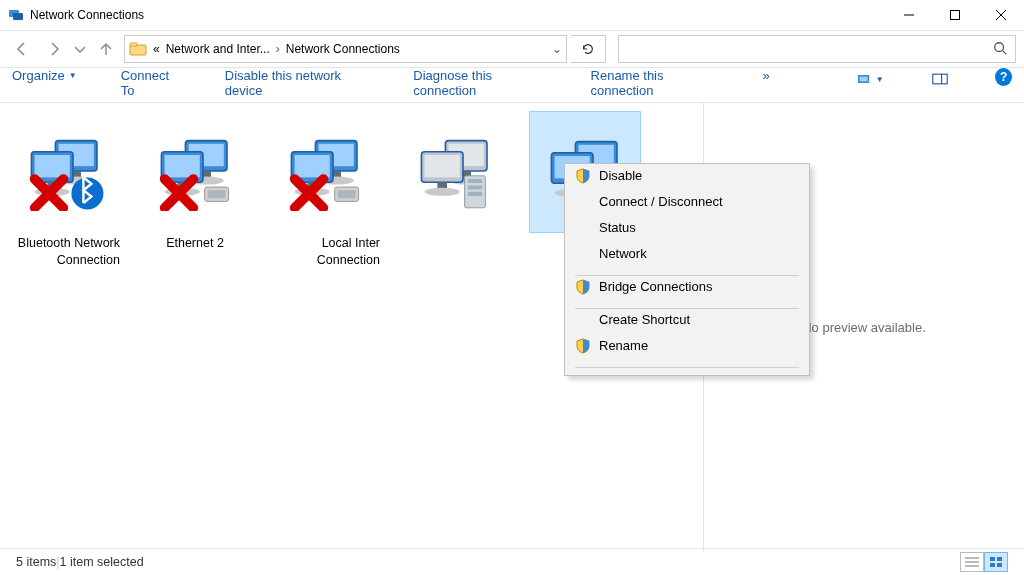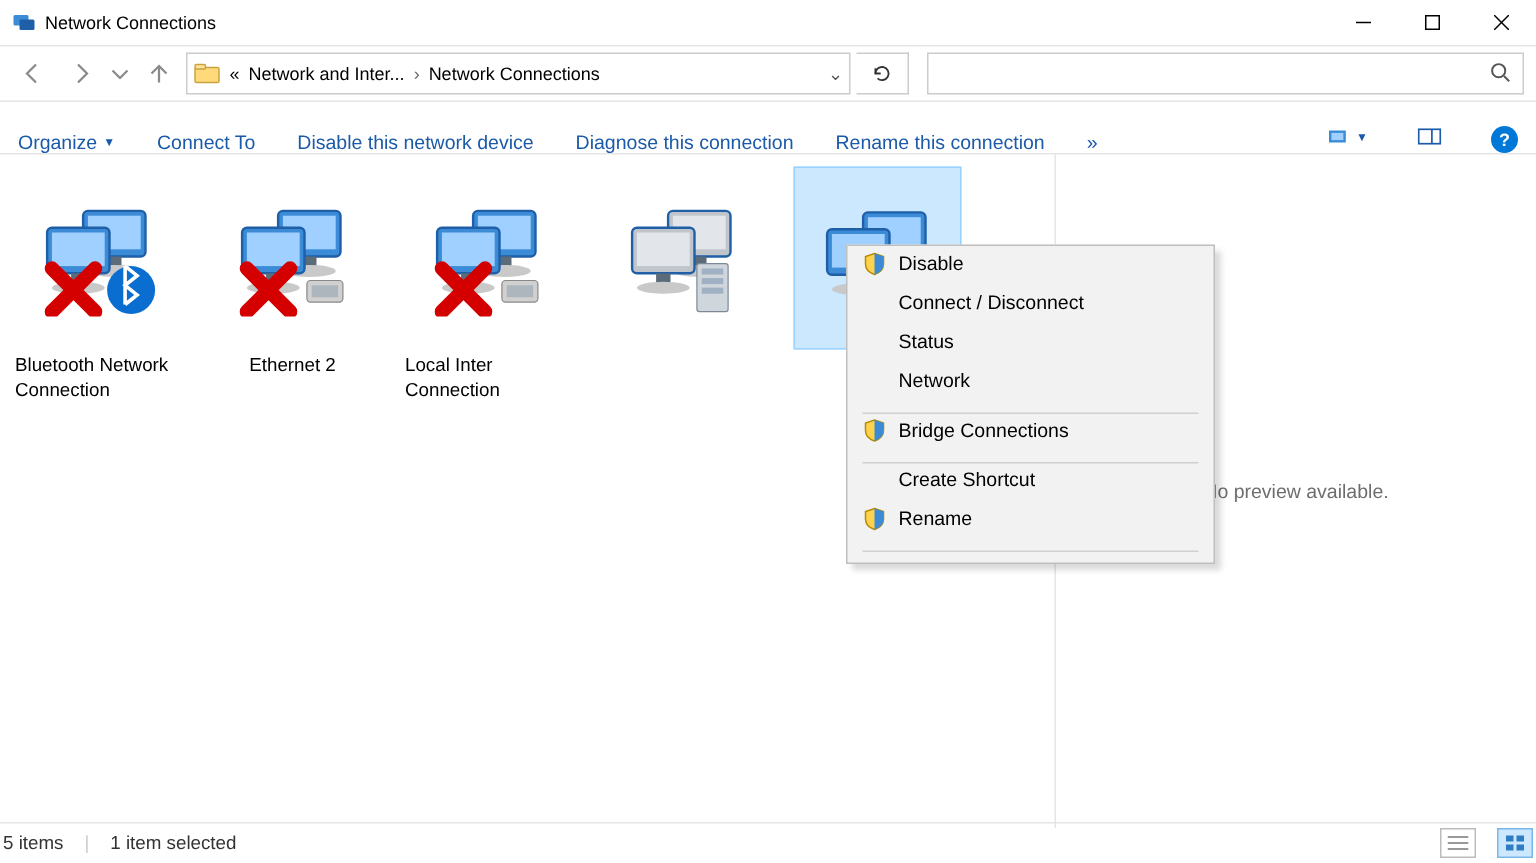--- a/index.html
+++ b/index.html
@@ -16,48 +16,48 @@
   .navbtn svg{width:16px;height:16px;stroke:currentColor;stroke-width:1.5;fill:none}
   .addr{flex:1;height:26px;border:1px solid #cccccc;display:flex;align-items:center;gap:6px;padding:0 4px;background:#fff}
   .addr .foldericon{width:18px;height:18px}
   .crumbsep{color:#666}
   .crumb{white-space:nowrap;overflow:hidden;text-overflow:ellipsis;max-width:160px}
   .addr .drop{margin-left:auto;color:#555}
   .refresh{width:34px;height:26px;border:1px solid #ccc;border-left:none;display:flex;align-items:center;justify-content:center}
   .search{flex:0 0 380px;height:26px;border:1px solid #ccc;margin-left:8px;display:flex;align-items:center;justify-content:flex-end;padding:0 8px}
   .search svg{width:14px;height:14px;stroke:#555;fill:none;stroke-width:1.5}
   
-  .cmdbar{height:34px;border-top:1px solid #e5e5e5;border-bottom:1px solid #e5e5e5;display:flex;align-items:flex-end;padding:0 12px;gap:28px;color:#1a5aa8}
+  .cmdbar{height:34px;border-top:1px solid #e5e5e5;border-bottom:1px solid #e5e5e5;display:flex;align-items:flex-start;padding:0 12px;gap:44px;color:#1a5aa8}
   .cmd{display:flex;align-items:center;gap:4px;font-size:13px}
   .cmd .caret{font-size:8px}
   .cmdspacer{flex:1}
   .viewbtn{width:26px;height:22px;display:flex;align-items:center;justify-content:center;color:#1a5aa8}
   .viewbtn svg{width:16px;height:14px}
   .help{width:18px;height:18px;border-radius:50%;background:#0078d7;color:#fff;font-weight:bold;display:flex;align-items:center;justify-content:center;font-size:12px}
   
   .content{position:relative;display:flex;height:calc(575px - 30px - 36px - 34px - 26px)}
   .items{flex:1;display:flex;align-items:flex-start;padding:4px 10px;gap:20px;position:relative}
-  .item{width:110px;display:flex;flex-direction:column;align-items:center;text-align:left;padding-top:4px}
+  .item{width:110px;display:flex;flex-direction:column;align-items:center;text-align:right;padding-top:4px}
   .item.sel .iconwrap{background:#cce8ff;border:1px solid #99d1ff}
   .iconwrap{width:110px;height:120px;display:flex;align-items:center;justify-content:center}
   .iconwrap svg{width:80px;height:80px}
   .itemlabel{margin-top:4px;font-size:12.5px;line-height:1.35}
   
   .preview{width:320px;border-left:1px solid #e5e5e5;display:flex;align-items:center;justify-content:center;color:#6d6d6d;font-size:13px}
   
   .ctx{position:absolute;left:564px;top:60px;width:240px;background:#f2f2f2;border:1px solid #bfbfbf;box-shadow:4px 4px 4px rgba(0,0,0,.15);padding:4px 2px;font-size:13px}
   .ctx .mi{height:26px;display:flex;align-items:flex-start;padding:0 10px 0 8px;gap:8px}
   .ctx .mi.bold{font-weight:400}
   .ctx .mi.dis{color:#9a9a9a}
   .ctx .sep{height:1px;background:#d0d0d0;margin:3px 8px}
   .ctx .shield{width:16px;height:16px;flex:0 0 16px}
   .ctx .pad{width:16px;flex:0 0 16px}
   .ctx .mi.hl{outline:3px solid #e60000;outline-offset:-2px}
   
-  .status{position:absolute;left:0;right:0;bottom:0;height:26px;border-top:1px solid #e5e5e5;display:flex;align-items:center;padding:0 2px;gap:14px;font-size:12.5px;color:#333}
+  .status{position:absolute;left:0;right:0;bottom:0;height:26px;border-top:1px solid #e5e5e5;display:flex;align-items:center;padding:0 16px;font-size:12.5px;color:#333}
   .status .spacer{flex:1}
   .status .vmode{width:22px;height:18px;border:1px solid #bcbcbc;display:flex;align-items:center;justify-content:center}
   .status .vmode.active{background:#cce8ff;border-color:#7bb6e8}
 </style>
 </head>
 <body>
 
 <div class="titlebar">
   <span class="appicon">
     <svg viewBox="0 0 16 16">

